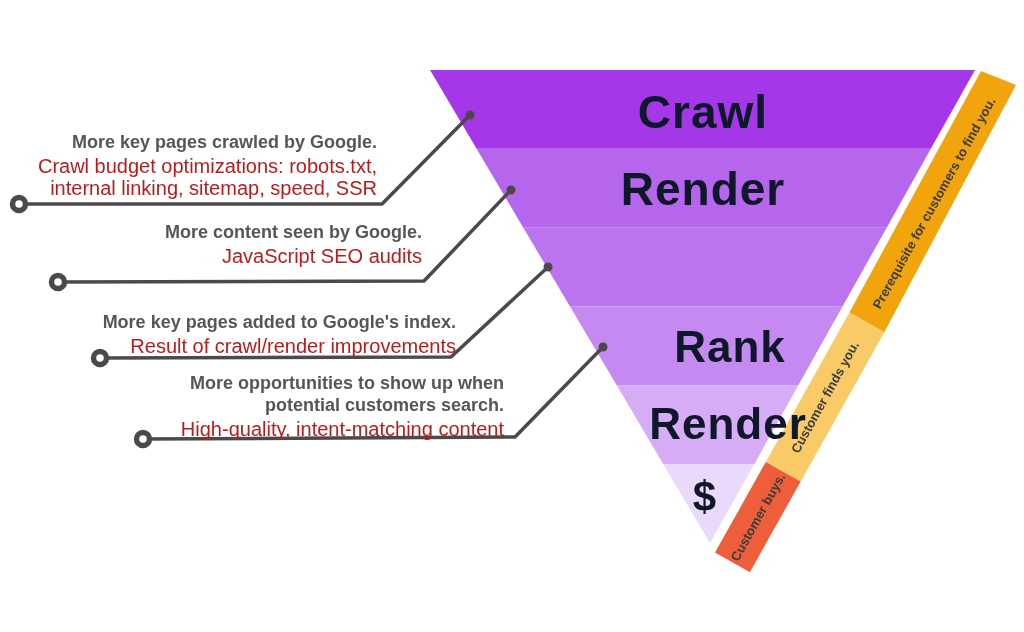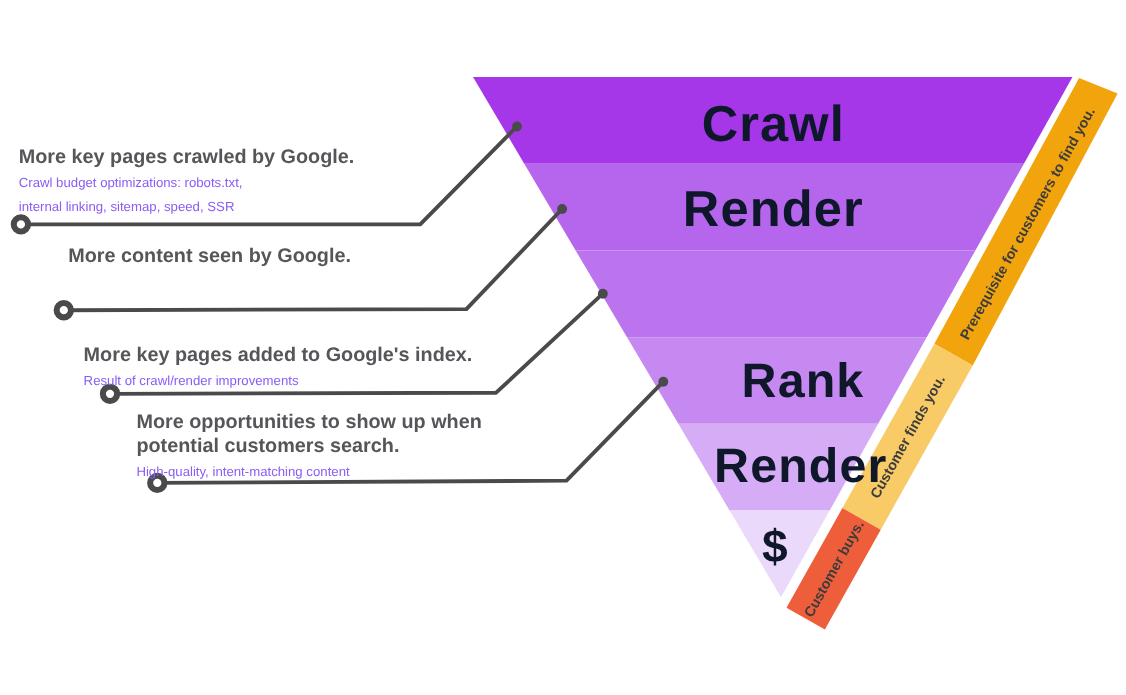--- a/index.html
+++ b/index.html
@@ -10,26 +10,26 @@
   .layer{position:absolute;left:0;top:0;}
   
   .stage-label{
     position:absolute;transform:translate(-50%,-50%);
     font-weight:bold;color:#0f172a;white-space:nowrap;letter-spacing:1px;
   }
   .sl-46{font-size:46px;}
   .sl-44{font-size:44px;margin-left:26px;}
   .sl-42{font-size:42px;}
   
-  .ann{position:absolute;text-align:left;}
+  .ann{position:absolute;text-align:right;}
   .ann-heading{
     font-weight:bold;font-size:18px;line-height:22px;color:#55565a;white-space:pre-line;
   }
   .ann-detail{
-    font-size:12px;line-height:22px;color:#8b5cf6;margin-top:2px;white-space:pre-line;
+    font-size:20px;line-height:22px;color:#b91c1c;margin-top:2px;white-space:pre-line;
   }
   
   .banner-label{
     position:absolute;transform:translate(-50%,-50%) rotate(-61deg);
     font-size:13px;font-weight:600;color:#3c3c3c;white-space:nowrap;
   }
 </style>
 </head>
 <body>
 
@@ -85,20 +85,21 @@
   <div class="banner-label" style="left:758px;top:517px;">Customer buys.</div>
 
   <div class="ann" style="left:17px;top:131px;width:360px;">
     <div class="ann-heading">More key pages crawled by Google.</div>
     <div class="ann-detail">Crawl budget optimizations: robots.txt,
 internal linking, sitemap, speed, SSR</div>
   </div>
 
   <div class="ann" style="left:62px;top:221px;width:360px;">
     <div class="ann-heading">More content seen by Google.</div>
+    <div class="ann-detail">JavaScript SEO audits</div>
   </div>
 
   <div class="ann" style="left:124px;top:372px;width:380px;">
     <div class="ann-heading">More opportunities to show up when
 potential customers search.</div>
     <div class="ann-detail">High-quality, intent-matching content</div>
   </div>
 
   <div class="ann" style="left:76px;top:311px;width:380px;">
     <div class="ann-heading">More key pages added to Google's index.</div>

